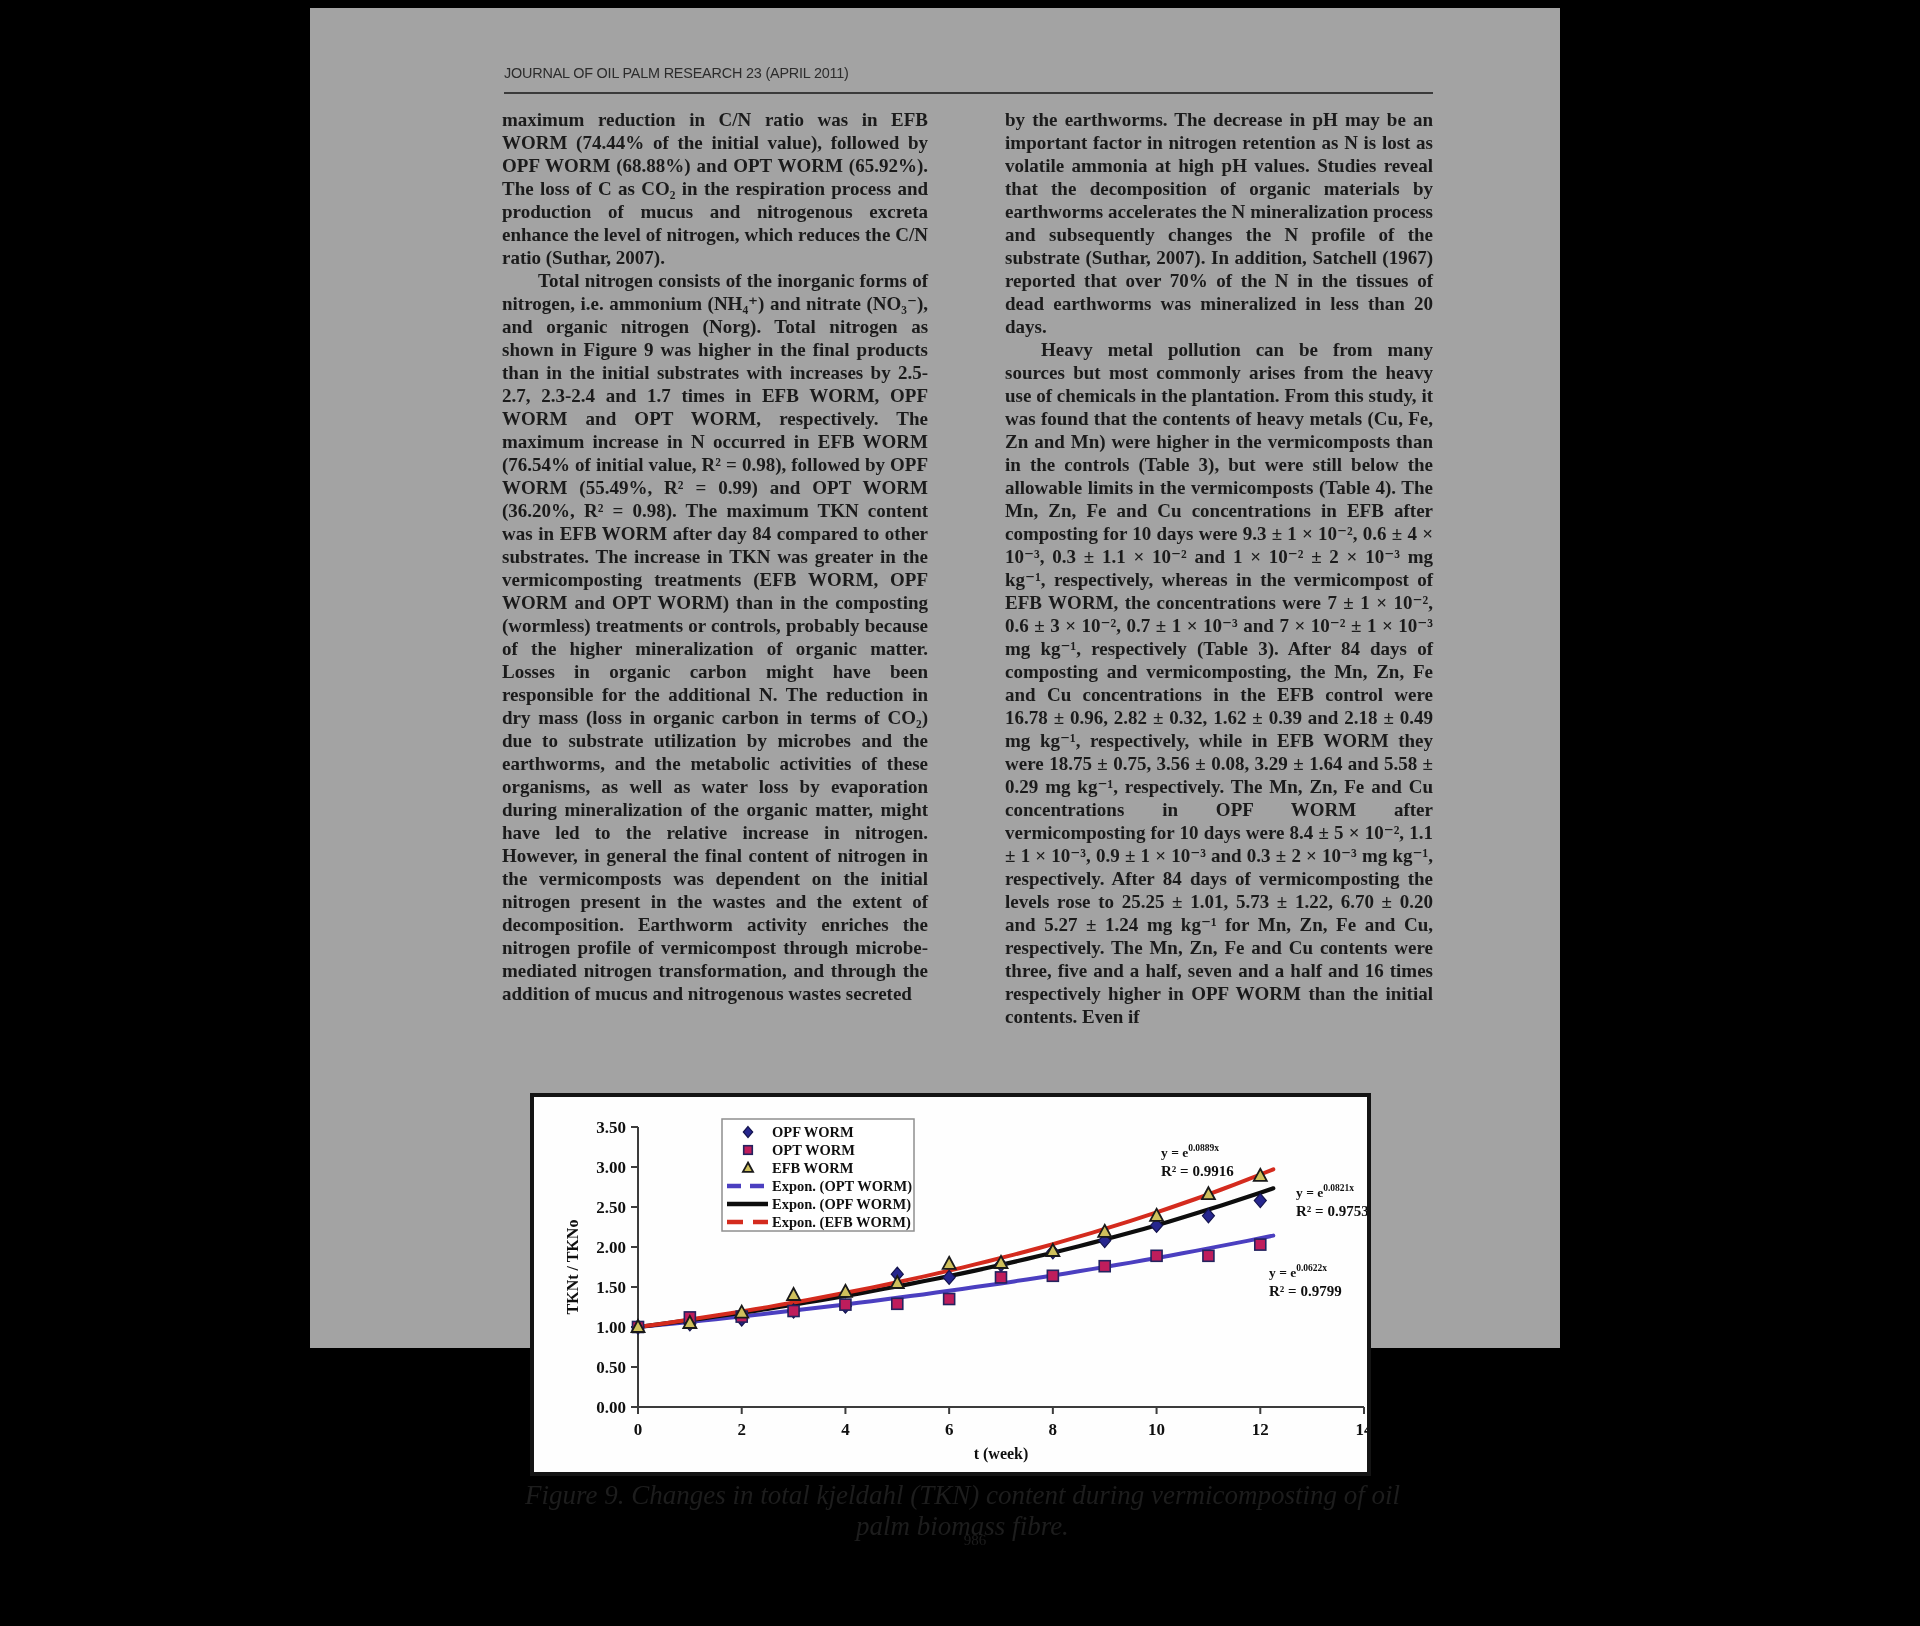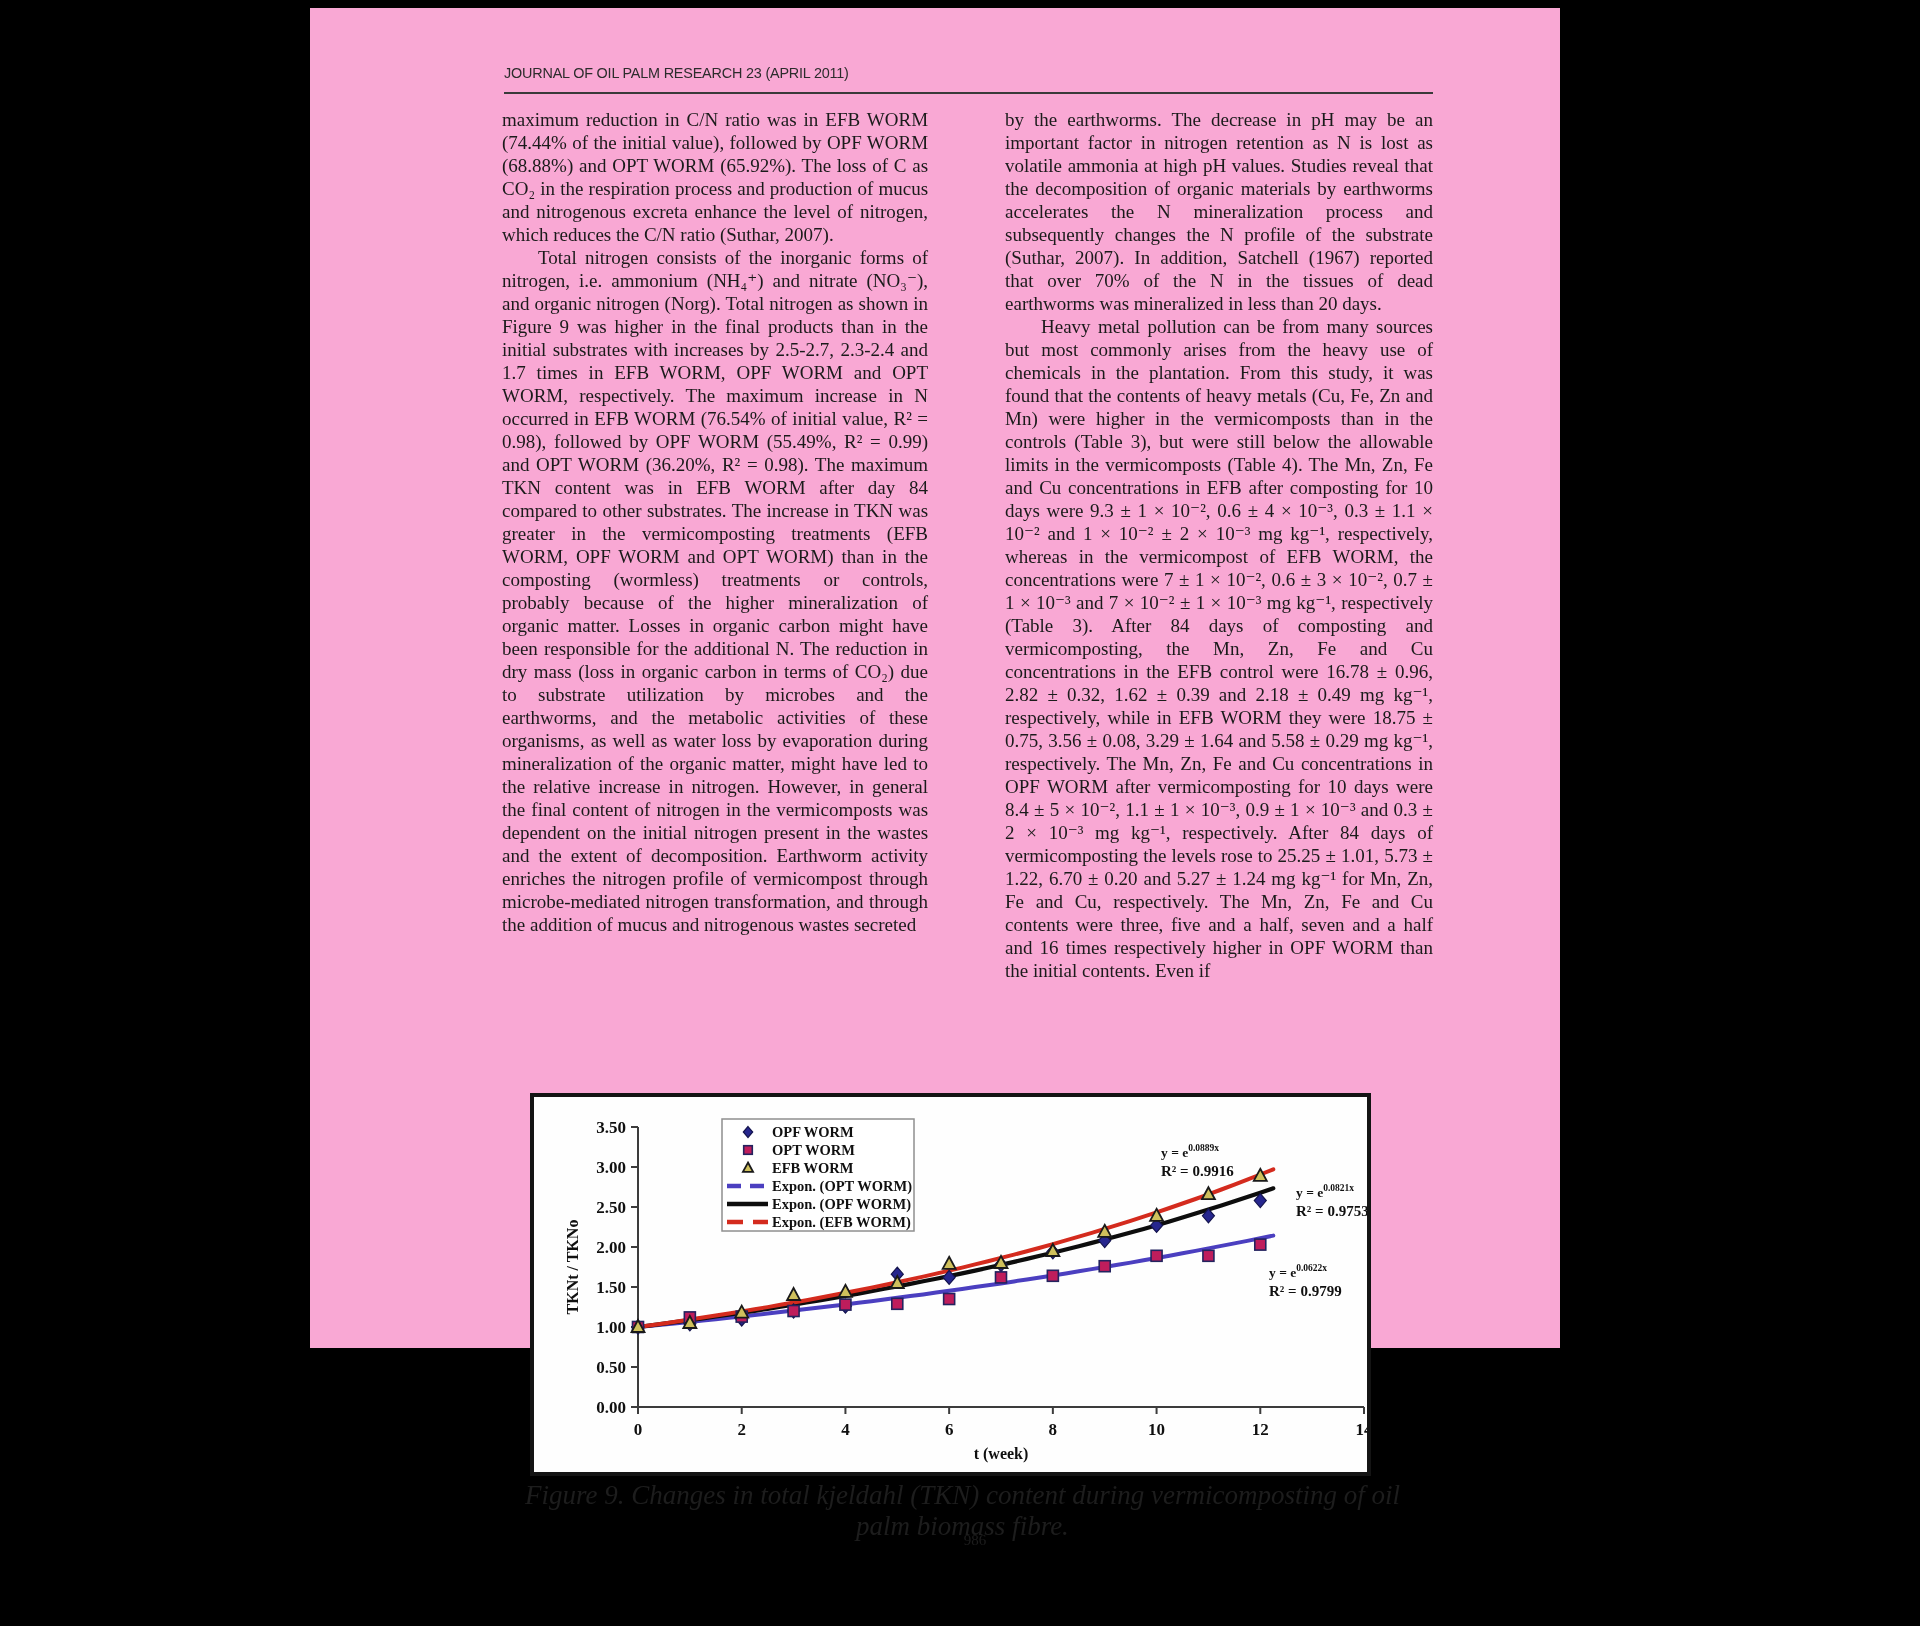--- a/index.html
+++ b/index.html
@@ -1,24 +1,24 @@
 <!DOCTYPE html>
 <html><head>
 <meta charset="utf-8">
 <style>
   html,body{margin:0;padding:0;background:#000;}
   .viewport{position:relative;width:1920px;height:1626px;background:#000;overflow:hidden;
             font-family:"Liberation Serif","DejaVu Serif",serif;}
-  .page{position:absolute;left:310px;top:8px;width:1250px;height:1340px;background:#f9a8d4;}
+  .page{position:absolute;left:310px;top:8px;width:1250px;height:1340px;background:#a3a3a3;}
   .letterbox{position:absolute;background:#000;}
   .header-text{position:absolute;left:194px;top:56px;
       font-family:"Liberation Sans","DejaVu Sans",sans-serif;font-size:15px;color:#2c2c2c;
       letter-spacing:-0.2px;transform:scaleX(.96);transform-origin:left center;white-space:nowrap;}
   .header-rule{position:absolute;left:194px;top:84px;width:929px;height:2px;background:#3a3a3a;}
-  .columns{position:absolute;left:192px;top:100px;width:931px;display:flex;gap:49px;}
+  .columns{position:absolute;left:192px;top:100px;width:931px;display:flex;gap:49px;font-weight:bold;}
   .col{font-size:19px;line-height:23px;color:#1b1b1b;text-align:justify;}
   .col.left{width:440px;}
   .col.right{width:442px;margin-left:28px;}
   .col p{margin:0;}
   .col p + p{text-indent:36px;}
   .chart-box{position:absolute;left:220px;top:1085px;width:833px;height:375px;
       border:4px solid #141414;background:#fefefe;box-sizing:content-box;}
   .chart-box svg{display:block;}
   .ct{font-family:"Liberation Serif","DejaVu Serif",serif;font-weight:bold;fill:#101010;}
   .caption{position:absolute;left:200px;top:1472px;width:905px;text-align:center;

